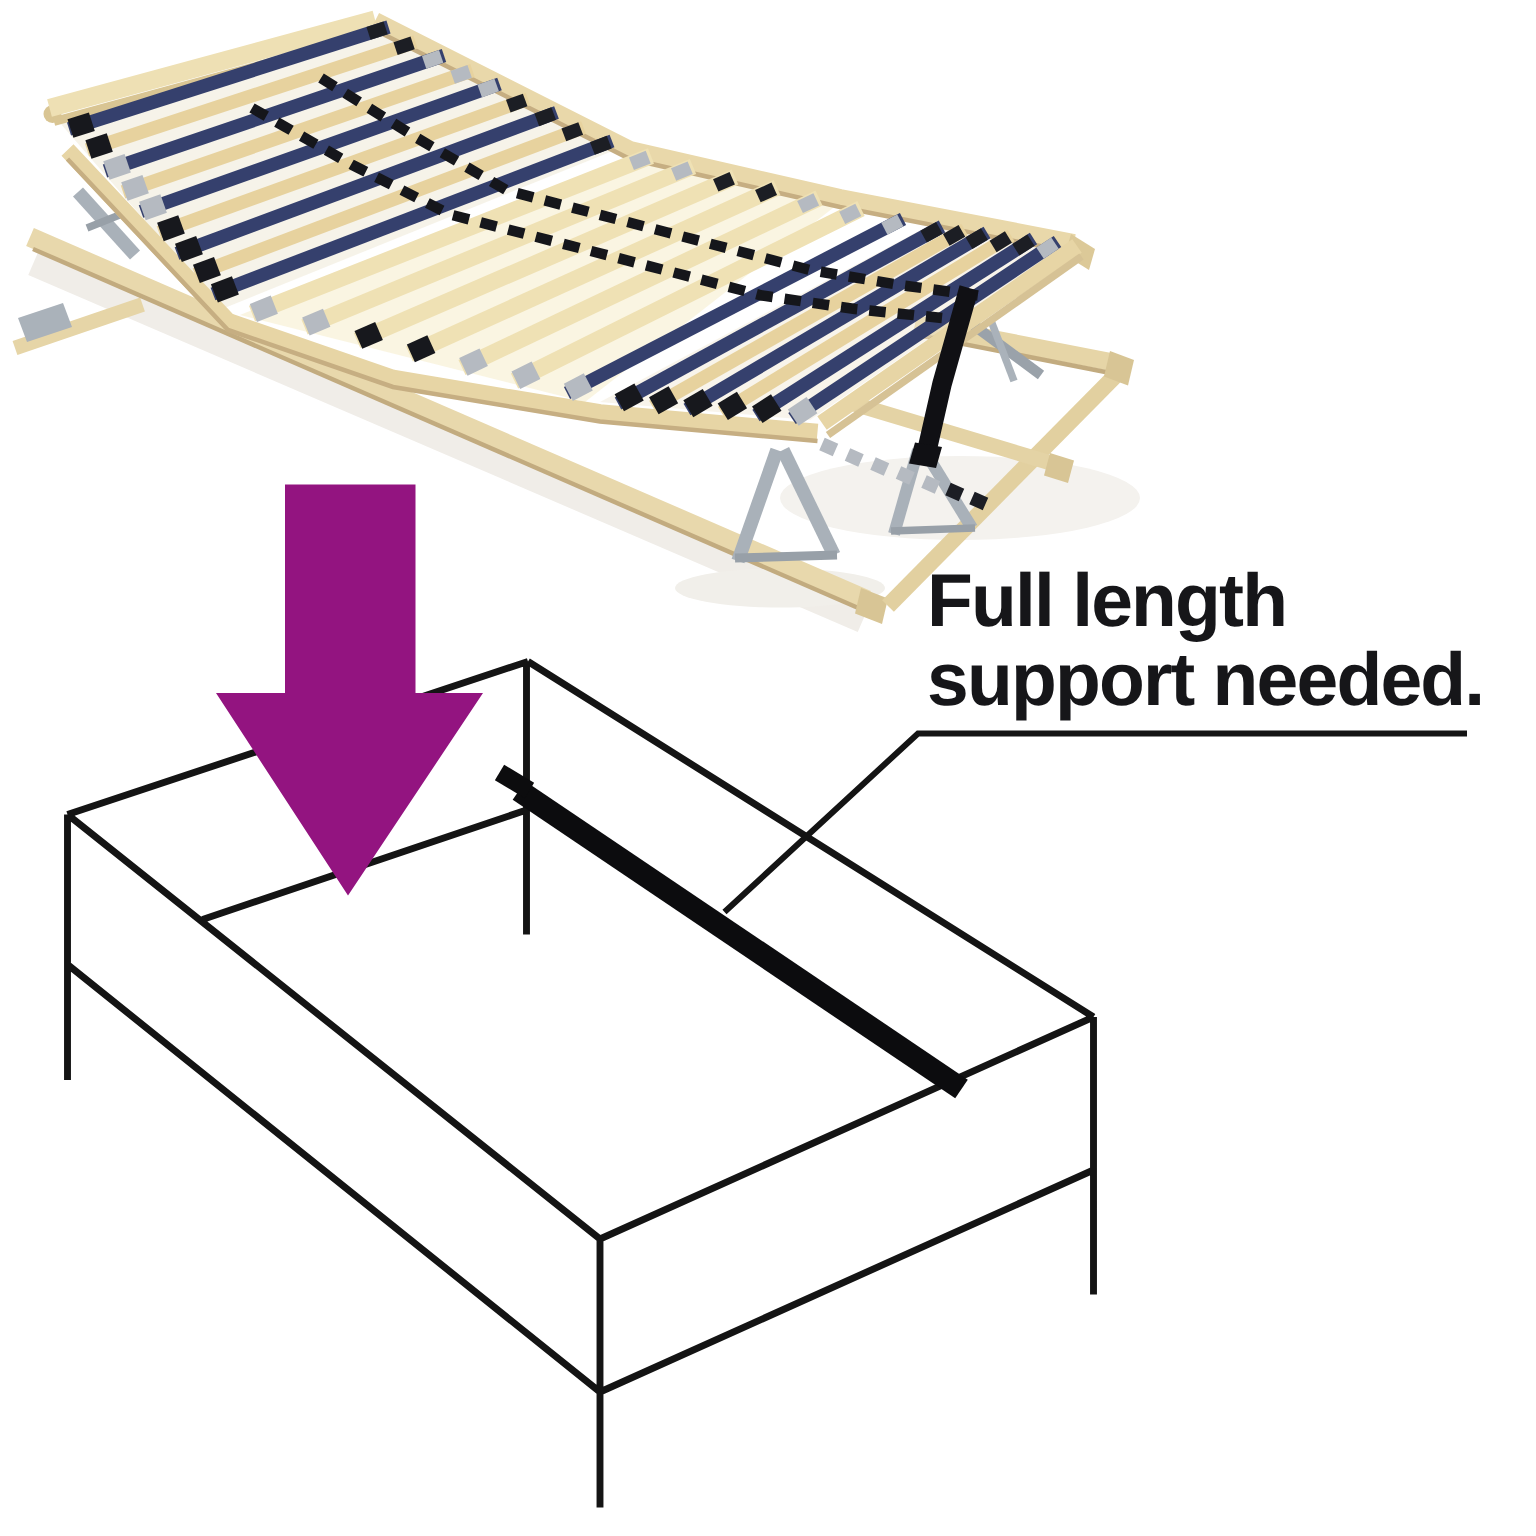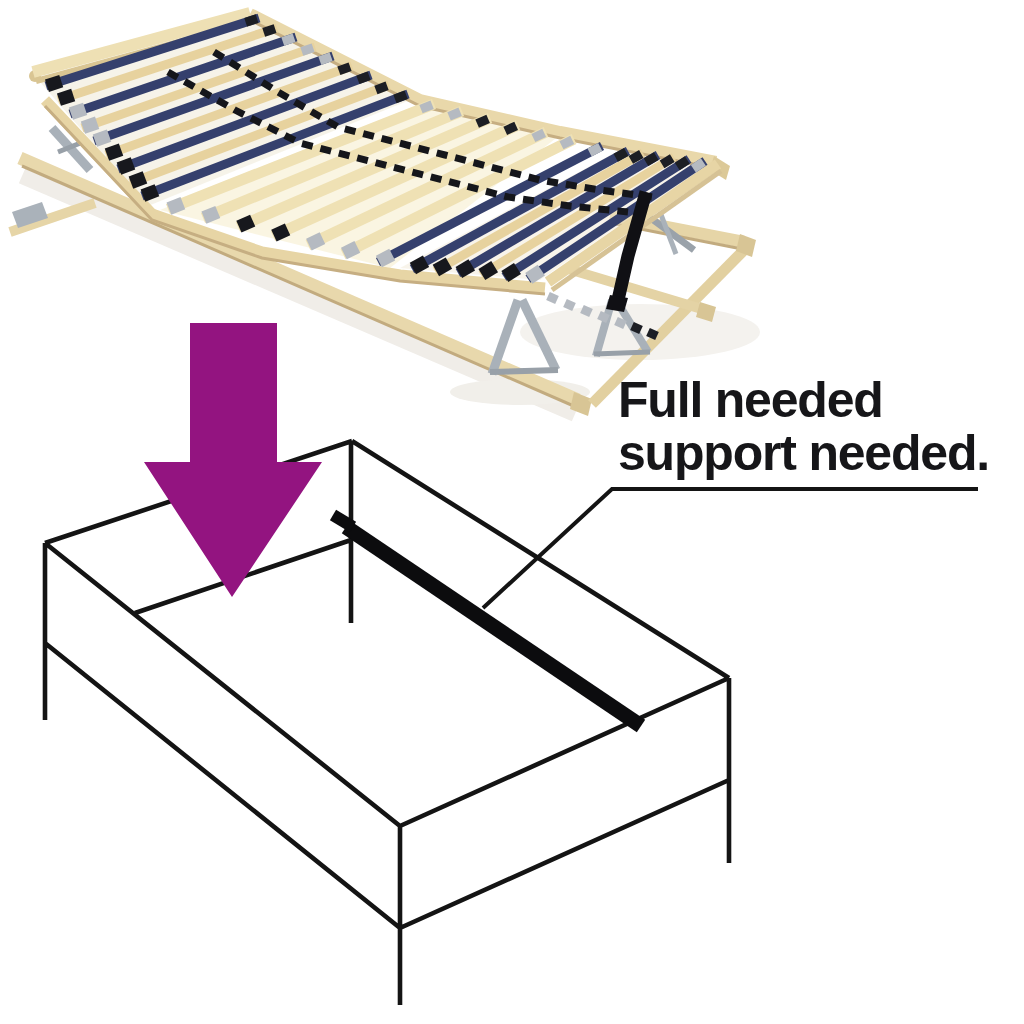--- a/index.html
+++ b/index.html
@@ -180,16 +180,16 @@
         <path d="M346,527 L641,726" stroke="#0c0c0e" stroke-width="15" fill="none"></path>
         <path d="M333,515 L353,527" stroke="#0c0c0e" stroke-width="12" fill="none"></path>
       </g>
       <polyline points="978,489 612,489 483,608" fill="none" stroke="#141414" stroke-width="4"></polyline>
     </g>
 
     <polygon points="190,323 277,323 277,462 322,462 232,597 144,462 190,462" fill="#931480"></polygon>
   </svg>
 
   <div class="annotation">
-    <span>Full needed</span>
+    <span>Full length</span>
     <span>support needed.</span>
   </div>
 </div>
 
 </body></html>

